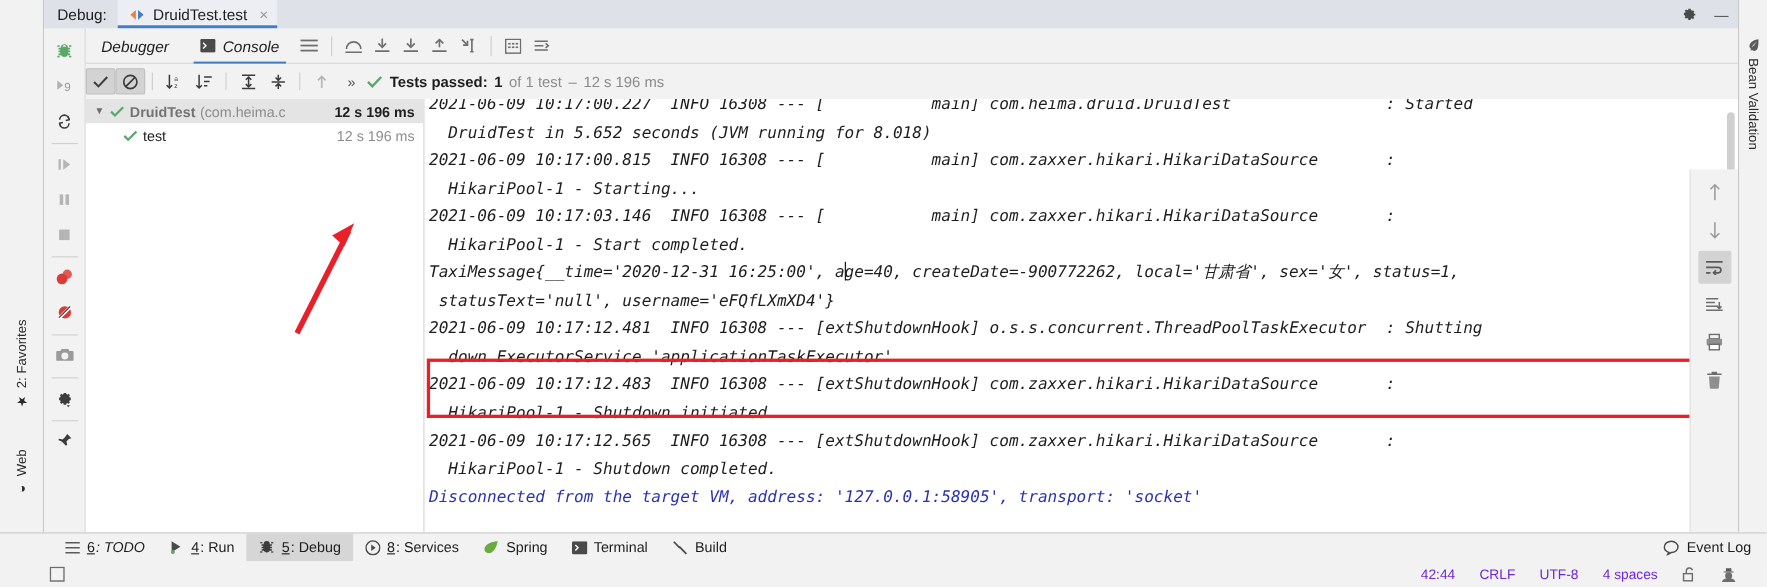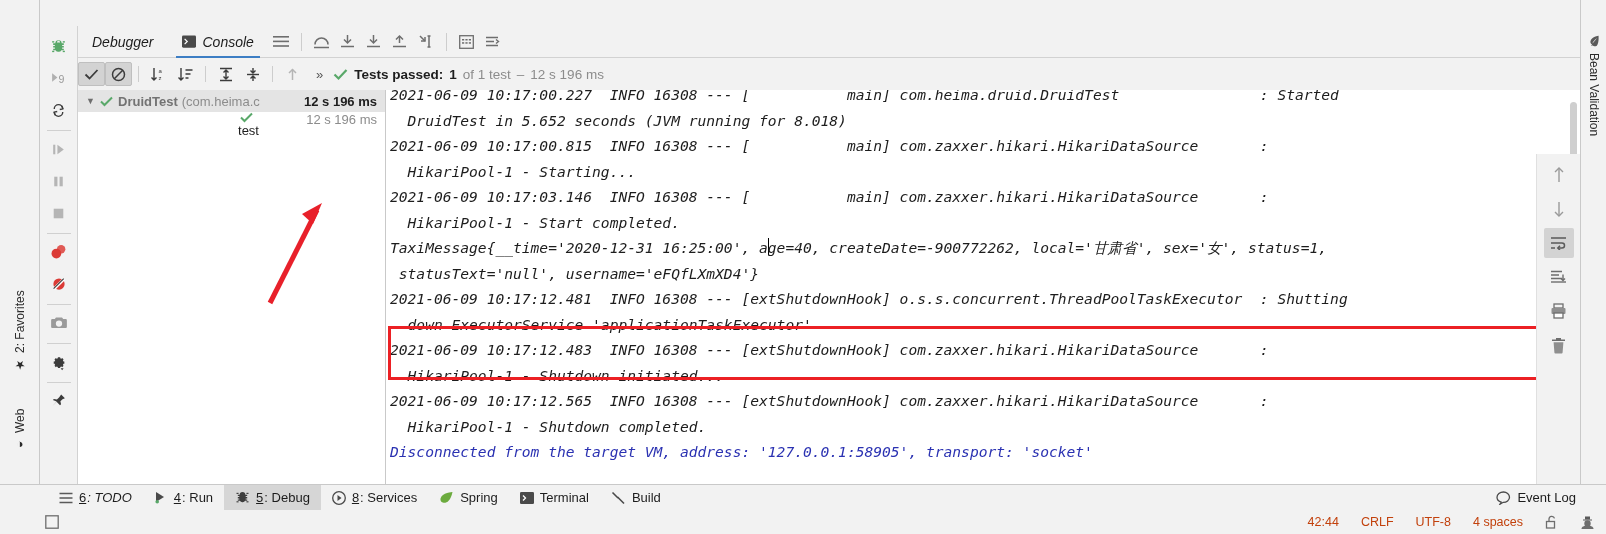--- a/index.html
+++ b/index.html
@@ -186,39 +186,60 @@
     background: #f2f2f2; border-top: 1px solid #c9c9c9;
     display: flex; align-items: center; padding-left: 48px;
   }
   .btw {
     display: flex; align-items: center; gap: 6px; height: 26px;
     padding: 0 11px; font-size: 13px; color: #1d1d1d; white-space: nowrap;
   }
   .btw.active { background: #d6d6d6; }
   .btw u { text-decoration: underline; }
   .bottombar .spacer { flex: 1; }
-  .evt-log { display: flex; align-items: center; gap: 6px; padding-right: 30px; font-size: 13px; }
+  .evt-log { display: flex; align-items: center; gap: 6px; padding-right: 14px; font-size: 13px; }
 
   
   .statusbar {
-    position: absolute; left: 0; bottom: 0; right: 0; height: 24px;
+    position: absolute; left: 0; bottom: 0; right: 16px; height: 24px;
     background: #f2f2f2; display: flex; align-items: center;
-    font-size: 12.5px; color: #c2410c; padding-left: 32px;
+    font-size: 12.5px; color: #6d28d9; padding-left: 32px;
   }
   .statusbar .sb-left { width: 40px; display: flex; justify-content: center; }
   .statusbar .spacer { flex: 1; }
   .statusbar .si { padding: 0 11px; white-space: nowrap; }
 
   svg { display: block; }
 </style>
 </head>
 <body>
 
 <div class="app">
 
+  <div class="titlebar">
+    <div class="dbg-label">Debug:</div>
+    <div class="tab-druid">
+      <span class="arrows-ico">
+        <svg width="15" height="11" viewBox="0 0 15 11">
+            <path d="M6.5 1 L1.5 5.5 L6.5 10 Z" fill="#e8833a"></path>
+            <path d="M8.5 1 L13.5 5.5 L8.5 10 Z" fill="#3d7ec4"></path>
+          </svg>
+      </span>
+      <span>DruidTest.test</span>
+      <span class="close">×</span>
+    </div>
+    <div class="spacer"></div>
+    <div class="tbtn">
+      <svg width="15" height="15" viewBox="0 0 16 16">
+          <path fill="#4a4a4a" d="M8 5.2a2.8 2.8 0 100 5.6 2.8 2.8 0 000-5.6zm0 4.2a1.4 1.4 0 110-2.8 1.4 1.4 0 010 2.8z"></path>
+          <path fill="#4a4a4a" d="M14 7h-1.1a5 5 0 00-.5-1.3l.8-.8-1.4-1.4-.8.8A5 5 0 009.7 3V2H7.3v1a5 5 0 00-1.3.5l-.8-.8L3.8 4l.8.9A5 5 0 004.1 6H3v2.3h1a5 5 0 00.5 1.3l-.8.8 1.4 1.4.8-.8c.4.2.9.4 1.3.5V13h2.4v-1.1c.4-.1.9-.3 1.3-.5l.8.8 1.4-1.4-.8-.8c.2-.4.4-.9.5-1.3H14V7z"></path>
+        </svg>
+    </div>
+    <div class="tbtn">—</div>
+  </div>
 
   <div class="left-strip">
     <div class="vlabel" style="top:262px; height:110px;">
       <span class="gl">★</span>
       <span>2: Favorites</span>
     </div>
     <div class="vlabel" style="top:382px; height:70px;">
       <span class="gl">◐</span>
       <span>Web</span>
     </div>
@@ -463,21 +484,21 @@
           <span class="tri">▼</span>
           <span class="chk">
             <svg width="13" height="11" viewBox="0 0 13 11" fill="none" stroke="#59a869" stroke-width="2">
                 <path d="M1 5.5l3.5 3.5L12 1.5"></path>
               </svg>
           </span>
           <span class="nm">DruidTest</span>
           <span class="pkg">(com.heima.c</span>
           <span class="dur">12 s 196 ms</span>
         </div>
-        <div class="tree-row" style="padding-left:34px;flex-direction:column;">
+        <div class="tree-row" style="padding-left:34px;">
           <span class="chk">
             <svg width="13" height="11" viewBox="0 0 13 11" fill="none" stroke="#59a869" stroke-width="2">
                 <path d="M1 5.5l3.5 3.5L12 1.5"></path>
               </svg>
           </span>
           <span>test</span>
           <span class="dur">12 s 196 ms</span>
         </div>
 
         <svg class="red-arrow" width="68" height="108" viewBox="0 0 68 108">

